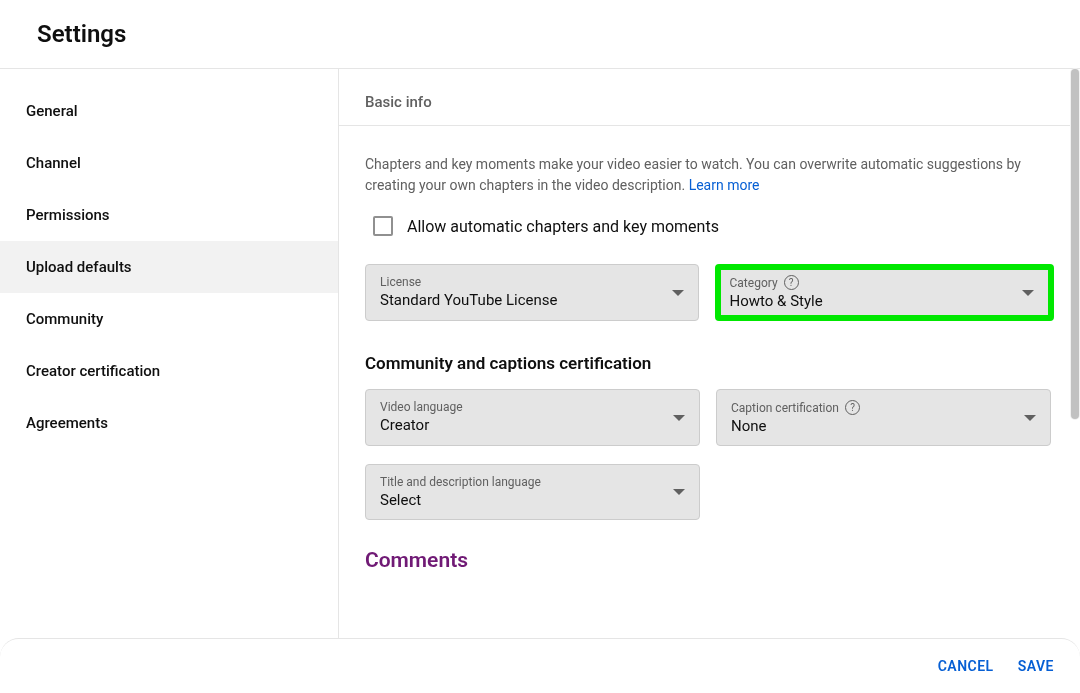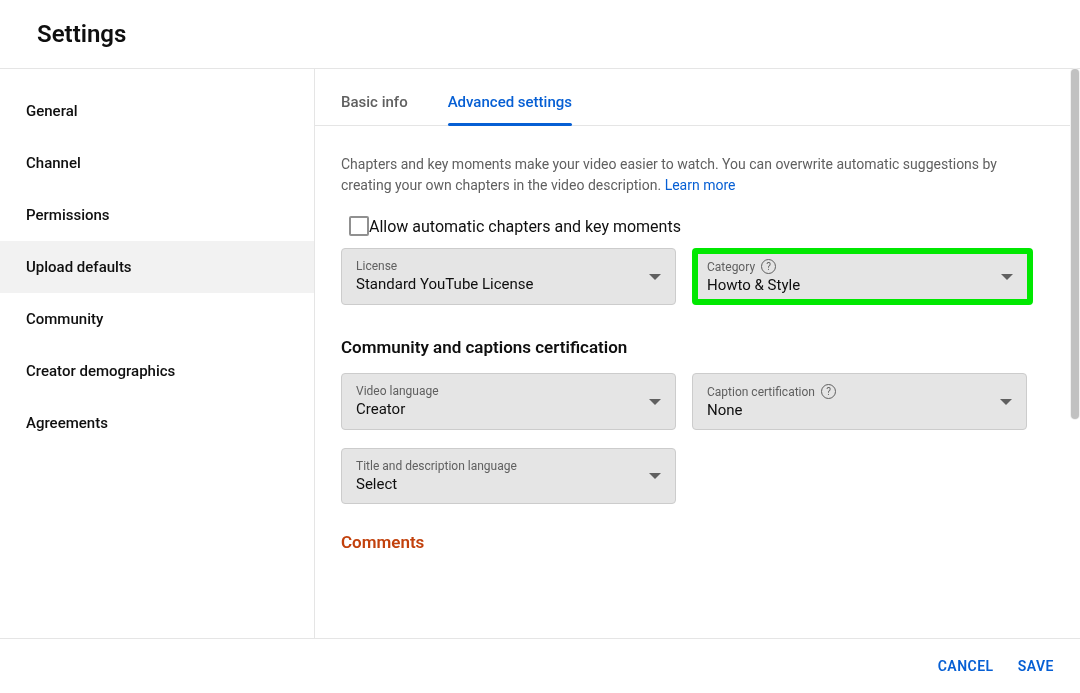--- a/index.html
+++ b/index.html
@@ -23,21 +23,21 @@
     .divider {
       height: 1px;
       background: #e5e5e5;
       width: 100%;
     }
     .layout {
       display: flex;
       height: calc(693px - 68px - 55px);
     }
     .sidebar {
-      width: 315px;
+      width: 339px;
       border-right: 1px solid #e5e5e5;
       padding-top: 16px;
     }
     .sidebar-item {
       padding: 17px 26px;
       font-size: 15px;
       font-weight: 500;
       color: #0f0f0f;
       cursor: pointer;
     }
@@ -109,21 +109,22 @@
       max-width: 690px;
     }
     .learn-more {
       color: #065fd4;
       text-decoration: none;
       cursor: pointer;
     }
     .checkbox-row {
       display: flex;
       align-items: center;
-      margin-bottom: 12px;
+      gap: 14px;
+      margin-bottom: 28px;
       padding-left: 8px;
     }
     .checkbox-box {
       width: 20px;
       height: 20px;
       border: 2px solid #909090;
       border-radius: 2px;
       cursor: pointer;
     }
     .checkbox-label {
@@ -190,59 +191,59 @@
       left: 0;
       right: 0;
       height: 55px;
       border-top: 1px solid #e5e5e5;
       display: flex;
       justify-content: flex-end;
       align-items: center;
       gap: 24px;
       padding-right: 26px;
       background: #fff;
+      border-radius: 19px;
     }
     .btn {
       font-size: 14px;
       font-weight: 600;
       color: #065fd4;
       cursor: pointer;
       letter-spacing: 0.5px;
       padding: 8px 0;
     }
     .comments-title {
-      font-size: 17px;
+      font-size: 21px;
       font-weight: 600;
-      color: #c2410c;
+      color: #701a75;
       margin-top: 8px;
     }
   </style>
 </head>
 <body>
 
 <div class="header">
   <div class="page-title">Settings</div>
 </div>
 <div class="divider"></div>
 
 <div class="layout">
   <div class="sidebar">
     <div class="sidebar-item">General</div>
     <div class="sidebar-item">Channel</div>
     <div class="sidebar-item">Permissions</div>
     <div class="sidebar-item active">Upload defaults</div>
     <div class="sidebar-item">Community</div>
-    <div class="sidebar-item">Creator demographics</div>
+    <div class="sidebar-item">Creator certification</div>
     <div class="sidebar-item">Agreements</div>
   </div>
 
   <div class="main">
     <div class="tabs">
       <div class="tab">Basic info</div>
-      <div class="tab active">Advanced settings</div>
     </div>
 
     <div class="content">
       <div class="section-desc">
         <span>Chapters and key moments make your video easier to watch. You can overwrite automatic suggestions by creating your own chapters in the video description. </span><a class="learn-more">Learn more</a>
       </div>
 
       <div class="checkbox-row">
         <div class="checkbox-box"></div>
         <div class="checkbox-label">Allow automatic chapters and key moments</div>

